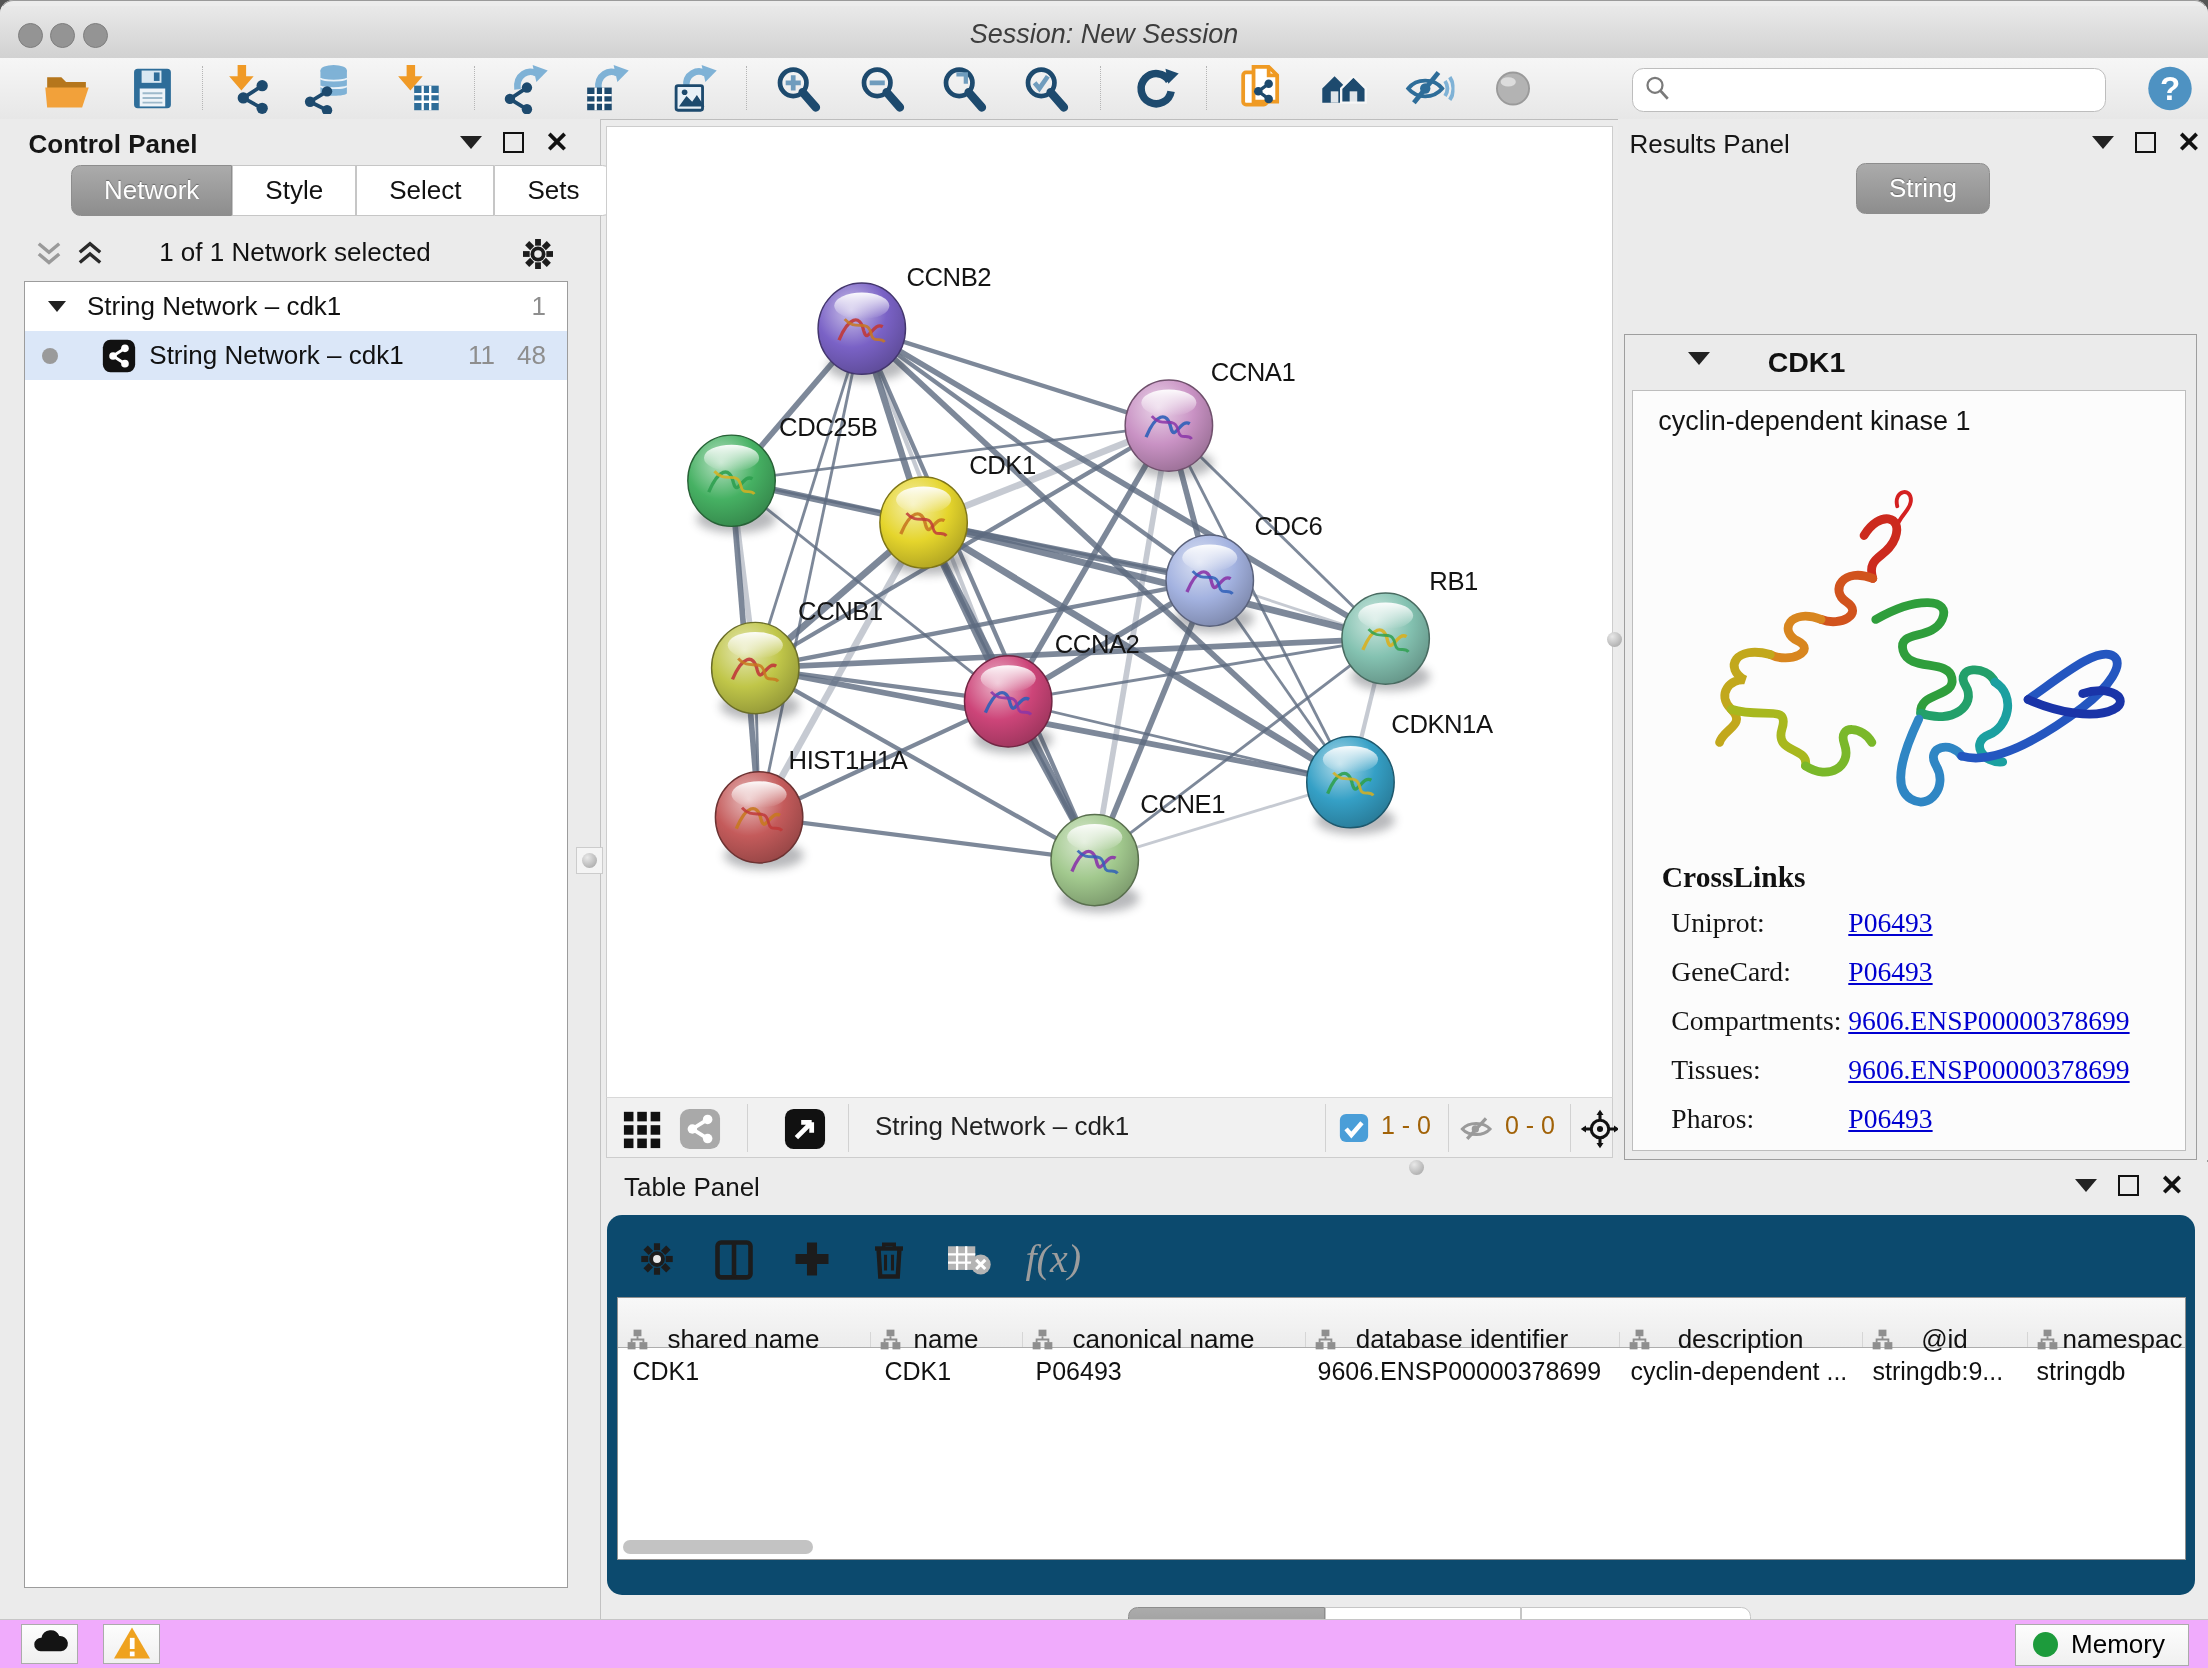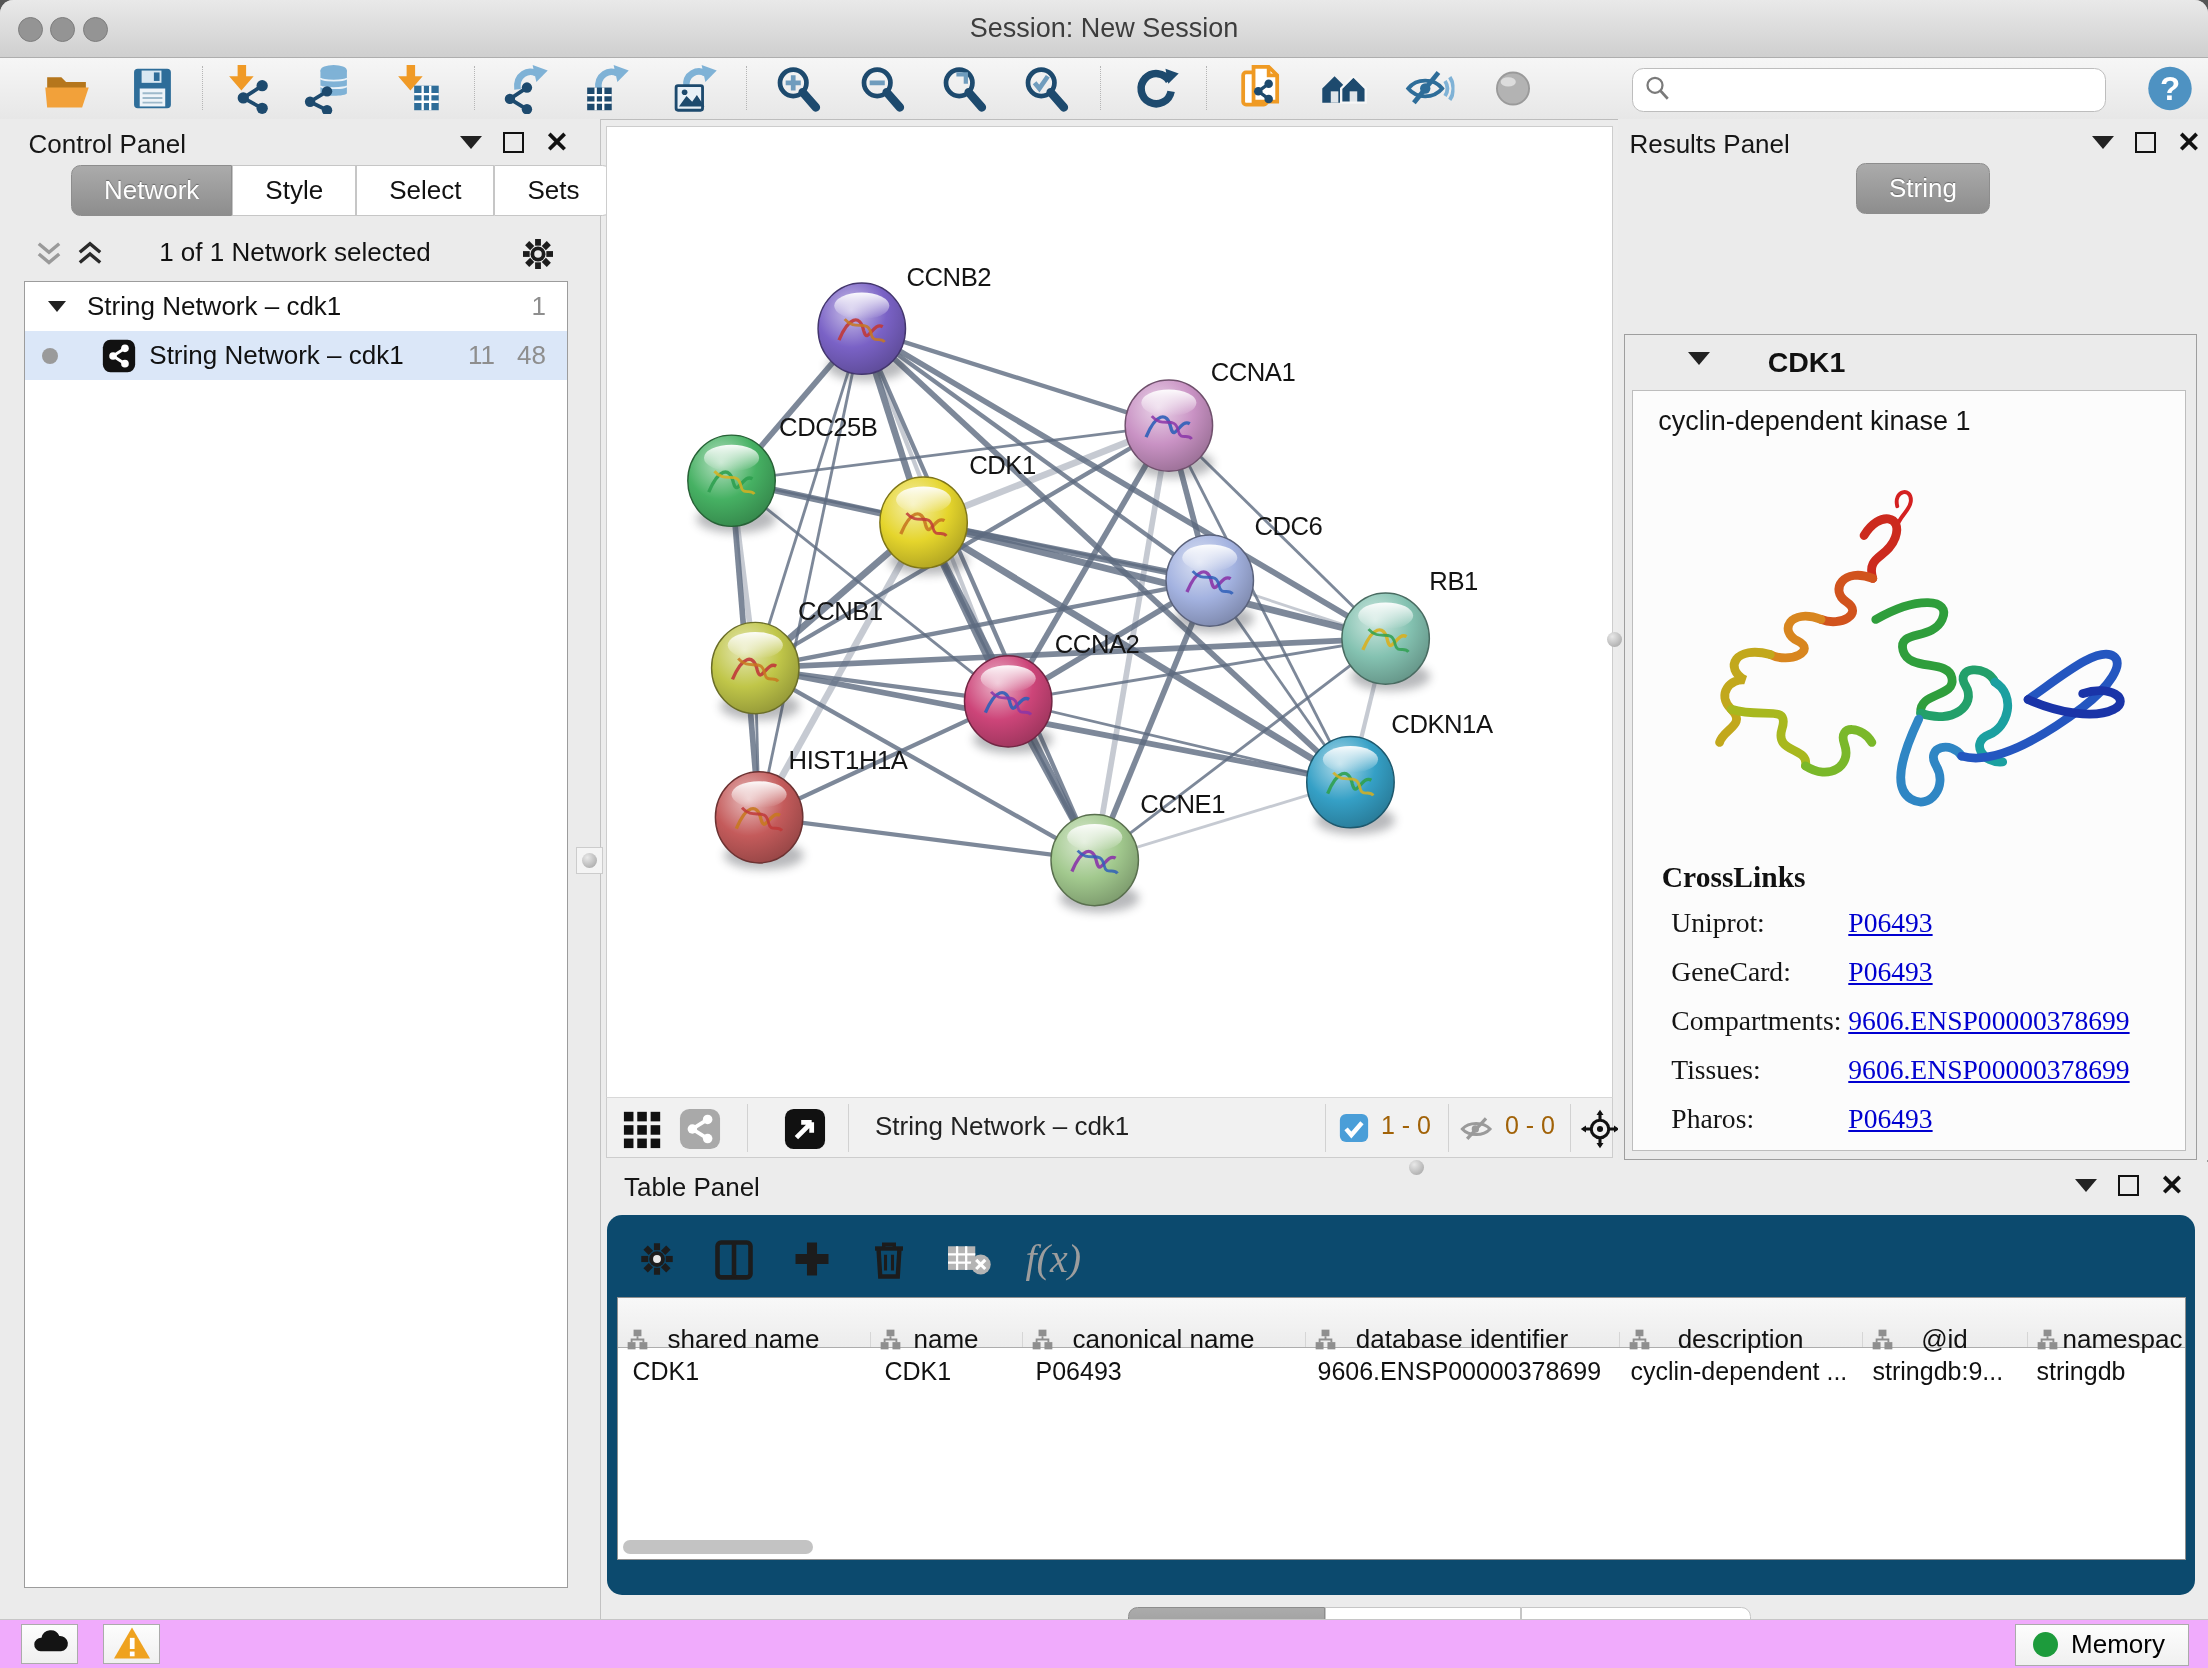--- a/index.html
+++ b/index.html
@@ -1,21 +1,21 @@
 <!DOCTYPE html>
 <html style="font-size:15px"><head>
 <meta charset="utf-8">
 <style>
   html,body{margin:0;padding:0;background:#555;}
   #window{position:relative;width:2208px;height:1668px;background:#ececec;
     font-family:"Liberation Sans",sans-serif;border-radius:13.3px 13.3px 0 0;overflow:hidden;
     box-shadow:0 0 0 1px #9a9a9a inset;}
   
-  #titlebar{position:absolute;left:0;top:0;width:100%;height:57px;
-    background:linear-gradient(#e9e9e9,#cfcfcf);border-bottom:1px solid #aeaeae;}
+  #titlebar{position:absolute;left:0;top:6px;width:100%;height:57px;
+    background:linear-gradient(#e9e9e9,#cfcfcf);border-bottom:1px solid #aeaeae;font-style:italic;}
   .tl-dot{position:absolute;top:17px;width:23px;height:23px;border-radius:50%;
     background:#949494;border:1px solid #7e7e7e;}
   #win-title{position:absolute;top:13.3px;left:0;width:100%;text-align:center;
     font-size:27px;color:#3d3d3d;}
   
   #toolbar{position:absolute;left:0;top:58px;width:100%;height:61px;
     background:linear-gradient(#f6f6f6,#e7e7e7);border-bottom:1px solid #bdbdbd;}
   .tbtn{position:absolute;top:2.9px;width:59px;height:55px;background:none;border:none;
     transform:translateX(-50%);padding:0;cursor:pointer;}
   .tbtn svg{width:51px;height:51px;display:block;margin:0 auto;}
@@ -34,21 +34,21 @@
   .tabbtn{height:51px;padding:0 32px;font-size:26px;border:1px solid #c6c6c6;background:#fff;
     color:#111;cursor:pointer;font-family:"Liberation Sans",sans-serif;}
   .tabbtn.first{border-radius:9.5px 0 0 9.5px;}
   .tabbtn.last{border-radius:0 9.5px 9.5px 0;}
   .tabbtn.sel{background:linear-gradient(#ababab,#8d8d8d);color:#fff;border-color:#8d8d8d;
     text-shadow:0 -1px 1px rgba(0,0,0,.35);}
   .tabbtn.only{border-radius:9.5px;}
   
   #control-panel{position:absolute;left:0;top:119px;width:600px;height:1500px;
     background:#ebebeb;border-right:1.9px solid #c2c2c2;}
-  #cp-header{position:absolute;left:28.5px;top:9.5px;}
+  #cp-header{position:absolute;left:28.5px;top:9.5px;font-weight:bold;}
   #cp-tabs{position:absolute;left:71px;top:46px;display:flex;}
   #cp-gearrow{position:absolute;left:24px;top:107px;width:542px;height:53px;}
   #cp-status{position:absolute;left:0;top:11.4px;width:100%;text-align:center;font-size:26px;color:#111;}
   #cp-tree{position:absolute;left:24px;top:162px;width:542px;height:1305px;background:#fff;
     border:1.9px solid #9c9c9c;}
   .tree-row{position:relative;height:49px;font-size:26px;color:#111;display:flex;align-items:center;}
   .tree-row .cnt{position:absolute;color:#8e8e8e;}
   #tree-child{background:#dbe7f8;}
   
   #network-view{position:absolute;left:606px;top:126px;width:1005px;height:970px;background:#fff;

